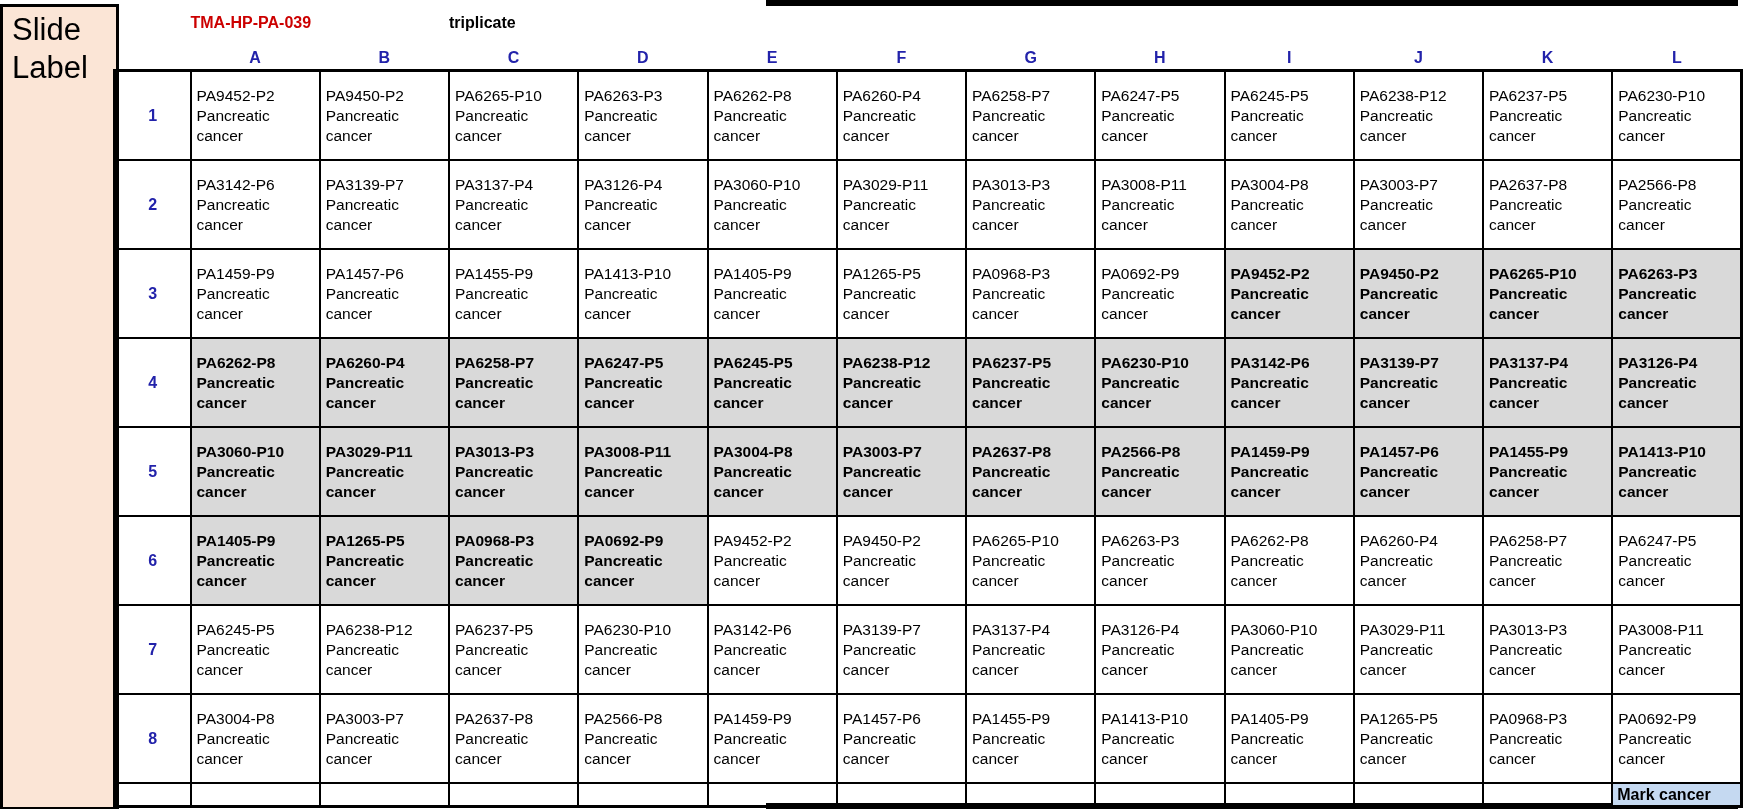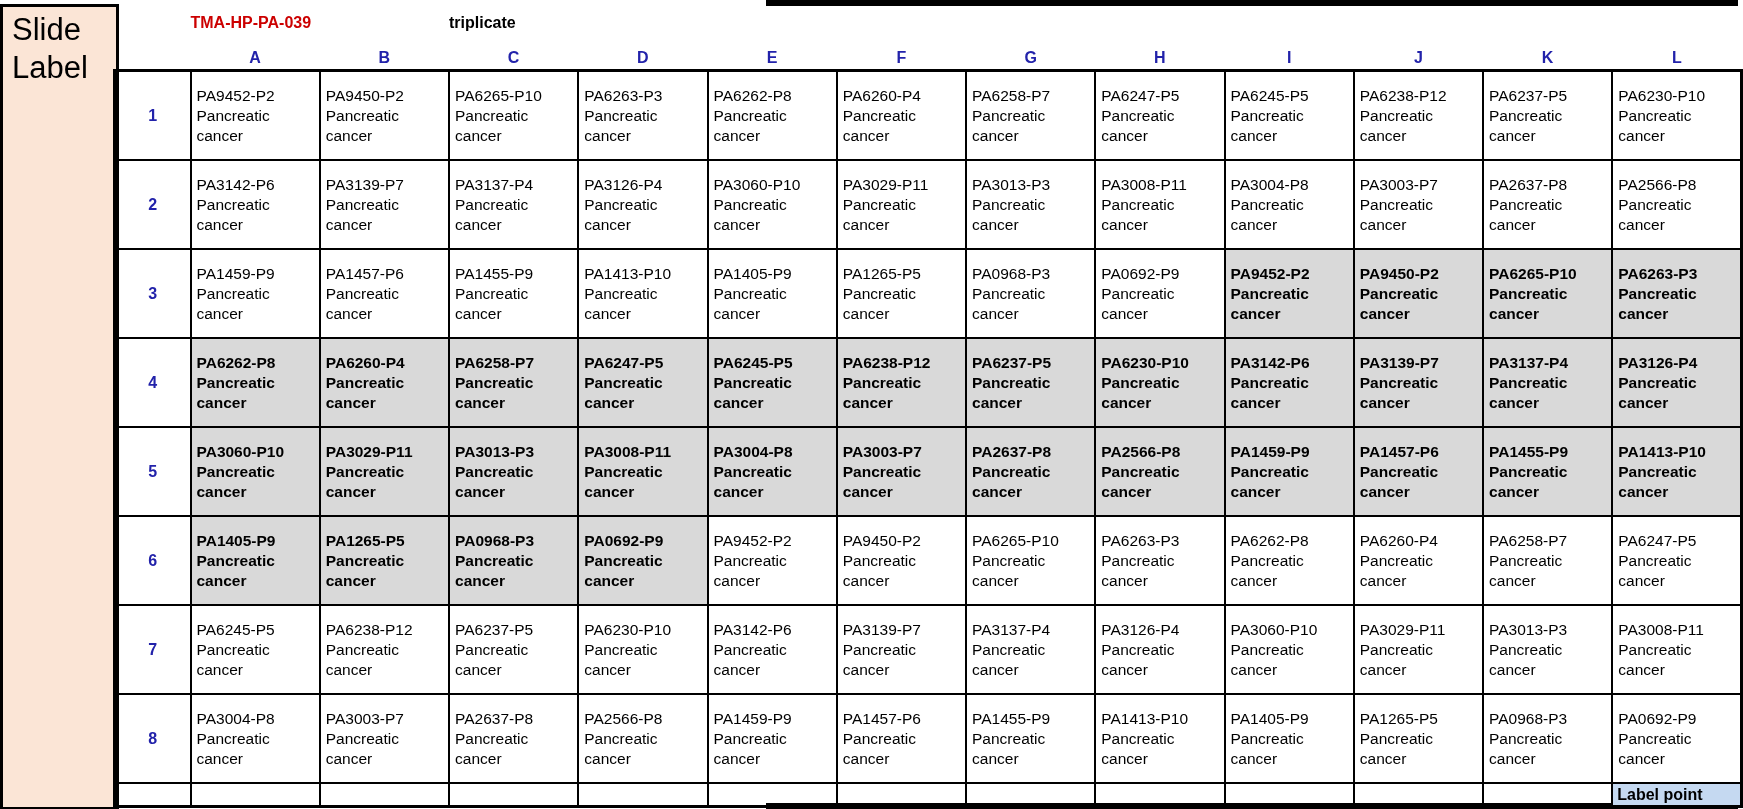--- a/index.html
+++ b/index.html
@@ -590,19 +590,19 @@
             <td></td>
             <td></td>
             <td></td>
             <td></td>
             <td></td>
             <td></td>
             <td></td>
             <td></td>
             <td></td>
             <td></td>
-            <td class="markpoint" style="background: rgb(197, 217, 241);">Label point</td>
+            <td class="markpoint" style="background: rgb(197, 217, 241);">Mark cancer</td>
           </tr>
         </tbody>
     </table>
   </div>
 
 </div>
 
 </body></html>

